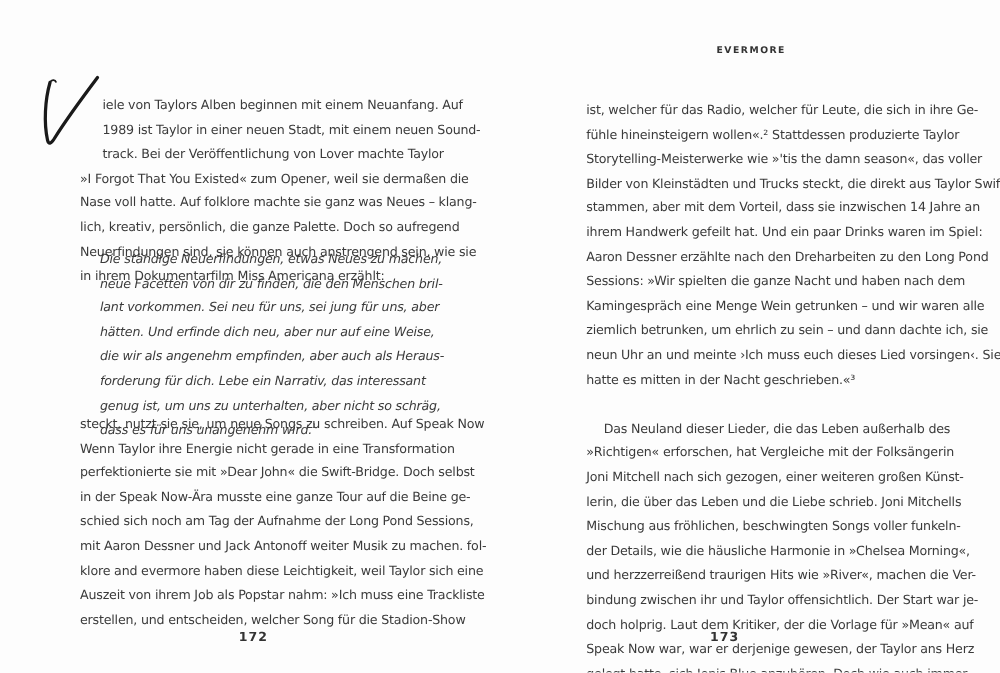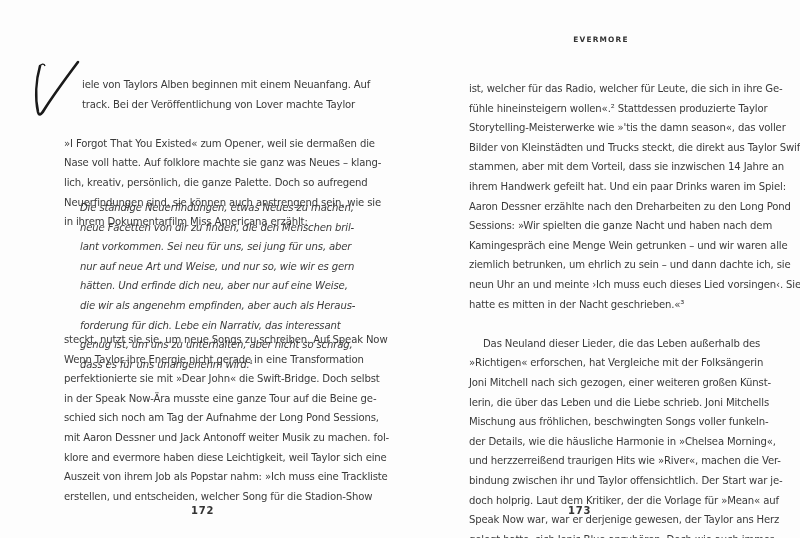--- a/index.html
+++ b/index.html
@@ -22,35 +22,35 @@
 <body>
 
 <div class="page left">
   <svg class="dropcap" viewBox="0 0 52 60">
     <path d="M8 6 C 4 20, 3 38, 6 52 C 7 56, 9 55, 12 50 C 22 34, 34 18, 46 2" fill="none" stroke="#1a1a1a" stroke-width="2.6" stroke-linecap="round"></path>
     <path d="M8 6 C 9 4, 12 3, 13 6" fill="none" stroke="#1a1a1a" stroke-width="1.4"></path>
   </svg>
 
   <div class="text" style="left:82px; top:63px; width:257px;">
     <span class="line">iele von Taylors Alben beginnen mit einem Neuanfang. Auf</span>
+    <span class="line">1989 ist Taylor in einer neuen Stadt, mit einem neuen Sound-</span>
     <span class="line">track. Bei der Veröffentlichung von Lover machte Taylor</span>
   </div>
   <div class="text" style="left:64px; top:121.8px; width:275px;">
     <span class="line">»I Forgot That You Existed« zum Opener, weil sie dermaßen die</span>
     <span class="line">Nase voll hatte. Auf folklore machte sie ganz was Neues – klang-</span>
     <span class="line">lich, kreativ, persönlich, die ganze Palette. Doch so aufregend</span>
     <span class="line">Neuerfindungen sind, sie können auch anstrengend sein, wie sie</span>
     <span class="line last">in ihrem Dokumentarfilm Miss Americana erzählt:</span>
   </div>
 
   <div class="text quote" style="left:80px; top:186px; width:250px; line-height:19.3px;">
     <span class="line last">Die ständige Neuerfindungen, etwas Neues zu machen,</span>
     <span class="line last">neue Facetten von dir zu finden, die den Menschen bril-</span>
     <span class="line last">lant vorkommen. Sei neu für uns, sei jung für uns, aber</span>
-    <span class="line last">nur auf neue Art und Weise, und nur so, wie wir es gern</span>
     <span class="line last">hätten. Und erfinde dich neu, aber nur auf eine Weise,</span>
     <span class="line last">die wir als angenehm empfinden, aber auch als Heraus-</span>
     <span class="line last">forderung für dich. Lebe ein Narrativ, das interessant</span>
     <span class="line last">genug ist, um uns zu unterhalten, aber nicht so schräg,</span>
     <span class="line last"><span>dass es für uns unangenehm wird.</span><sup>1</sup></span>
   </div>
 
   <div class="text" style="left:64px; top:318px; width:275px;">
     <span class="line">steckt, nutzt sie sie, um neue Songs zu schreiben. Auf Speak Now</span>
     <span class="line">Wenn Taylor ihre Energie nicht gerade in eine Transformation</span>

